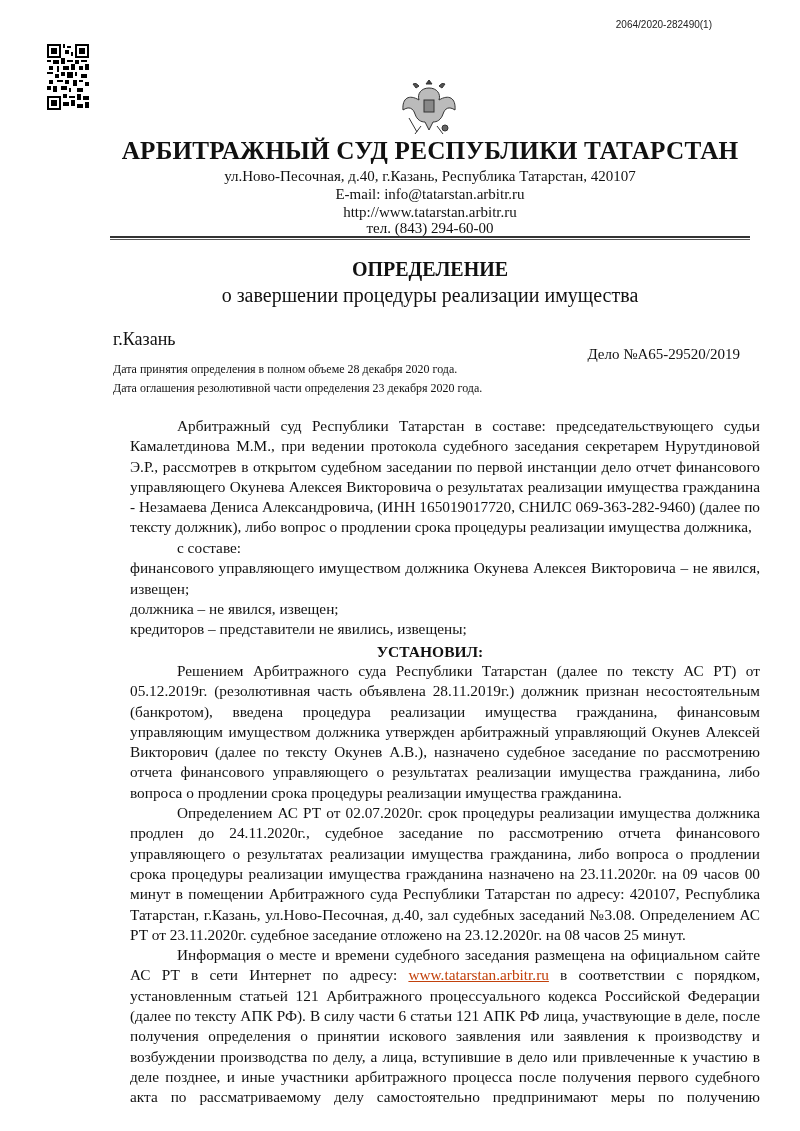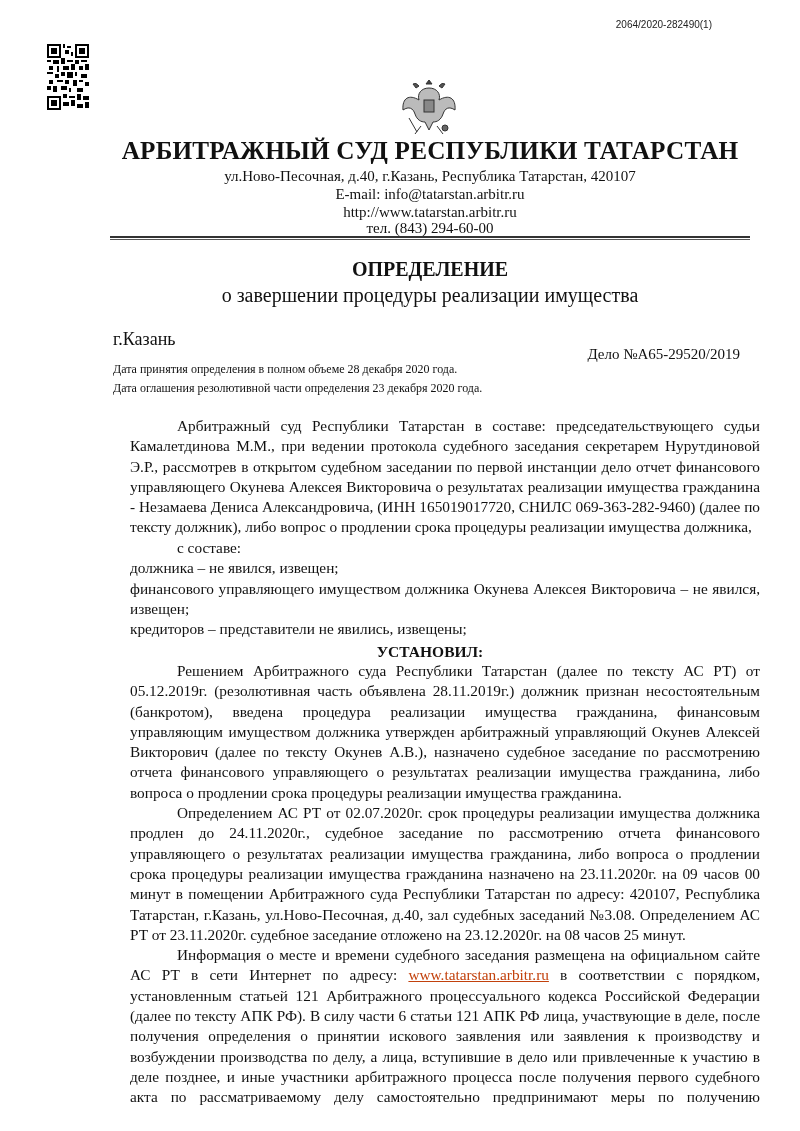--- a/index.html
+++ b/index.html
@@ -123,22 +123,22 @@
 
 <div class="date1">Дата принятия определения в полном объеме  28 декабря 2020 года.</div>
 <div class="date2">Дата оглашения резолютивной части определения  23 декабря 2020 года.</div>
 
 <div class="body-block intro">
   <p class="ind">Арбитражный суд Республики Татарстан в составе: председательствующего судьи Камалетдинова М.М., при ведении протокола судебного заседания секретарем Нурутдиновой Э.Р., рассмотрев в открытом судебном заседании по первой инстанции дело отчет финансового управляющего Окунева Алексея Викторовича о результатах реализации имущества гражданина - Незамаева Дениса Александровича, (ИНН 165019017720, СНИЛС 069-363-282-9460) (далее по тексту должник), либо вопрос о продлении срока процедуры реализации имущества должника,</p>
 </div>
 
 <div class="body-block participants">
   <p class="ind">с составе:</p>
+  <p>финансового управляющего имуществом должника Окунева Алексея Викторовича – не явился, извещен;</p>
   <p>должника – не явился, извещен;</p>
-  <p>финансового управляющего имуществом должника Окунева Алексея Викторовича – не явился, извещен;</p>
   <p>кредиторов – представители не явились, извещены;</p>
 </div>
 
 <div class="established-head">УСТАНОВИЛ:</div>
 
 <div class="body-block est">
   <p class="ind">Решением Арбитражного суда Республики Татарстан (далее по тексту АС РТ) от 05.12.2019г. (резолютивная часть объявлена 28.11.2019г.) должник признан несостоятельным (банкротом), введена процедура реализации имущества гражданина, финансовым управляющим имуществом должника утвержден арбитражный управляющий Окунев Алексей Викторович (далее по тексту Окунев А.В.), назначено судебное заседание по рассмотрению отчета финансового управляющего о результатах реализации имущества гражданина, либо вопроса о продлении срока процедуры реализации имущества гражданина.</p>
   <p class="ind">Определением АС РТ от 02.07.2020г. срок процедуры реализации имущества должника продлен до 24.11.2020г., судебное заседание по рассмотрению отчета финансового управляющего о результатах реализации имущества гражданина, либо вопроса о продлении срока процедуры реализации имущества гражданина назначено на 23.11.2020г. на 09 часов 00 минут в помещении Арбитражного суда Республики Татарстан по адресу: 420107, Республика Татарстан, г.Казань, ул.Ново-Песочная, д.40, зал судебных заседаний №3.08. Определением АС РТ от 23.11.2020г. судебное заседание отложено на 23.12.2020г. на 08 часов 25 минут.</p>
   <p class="ind" style="text-align-last: justify;"><span>Информация о месте и времени судебного заседания размещена на официальном сайте АС РТ в сети Интернет по адресу: </span><a class="link" href="#">www.tatarstan.arbitr.ru</a><span> в соответствии с порядком, установленным статьей 121 Арбитражного процессуального кодекса Российской Федерации (далее по тексту АПК РФ). В силу части 6 статьи 121 АПК РФ лица, участвующие в деле, после получения определения о принятии искового заявления или заявления к производству и возбуждении производства по делу, а лица, вступившие в дело или привлеченные к участию в деле позднее, и иные участники арбитражного процесса после получения первого судебного акта по рассматриваемому делу самостоятельно предпринимают меры по получению</span></p>
 </div>

